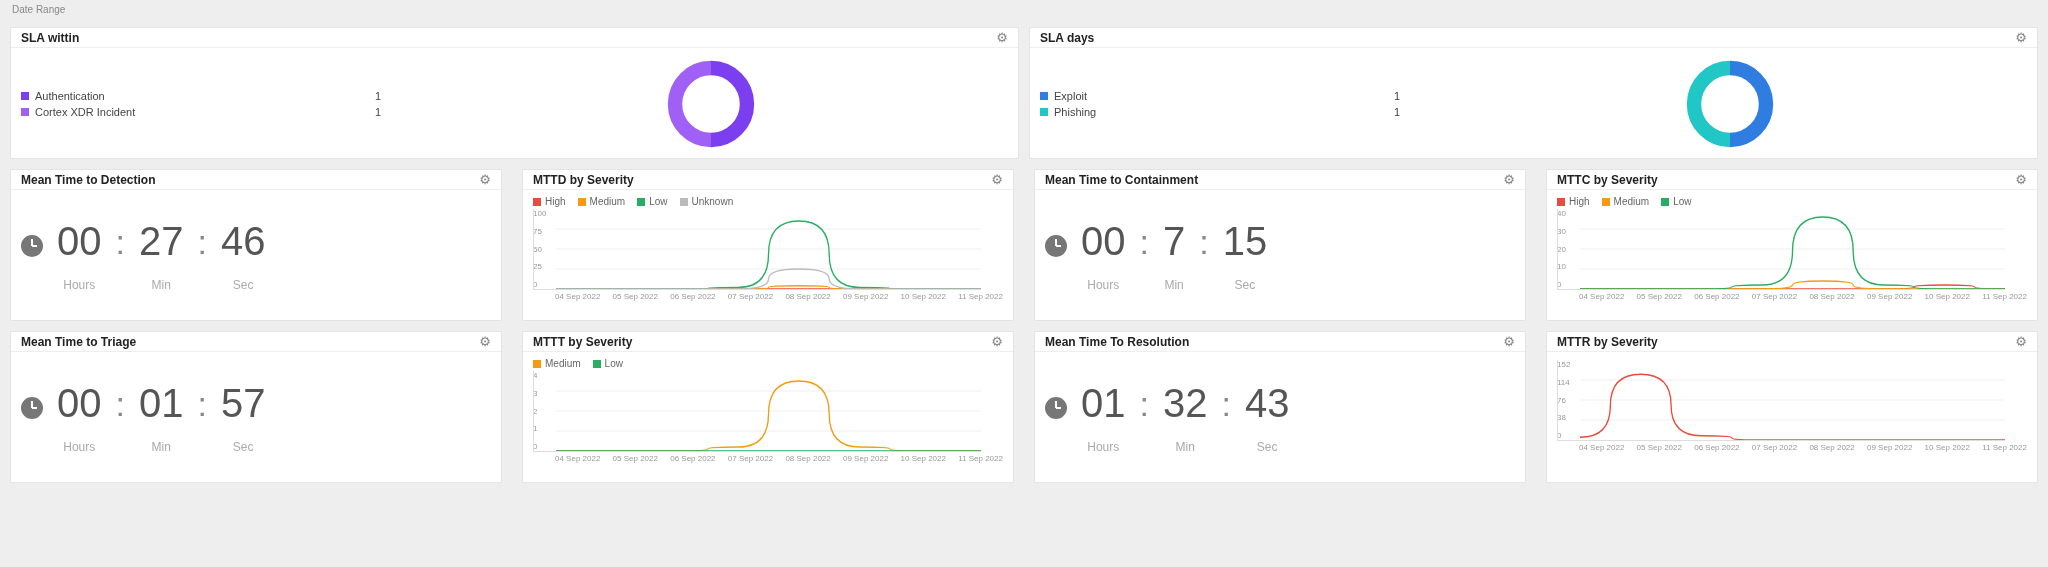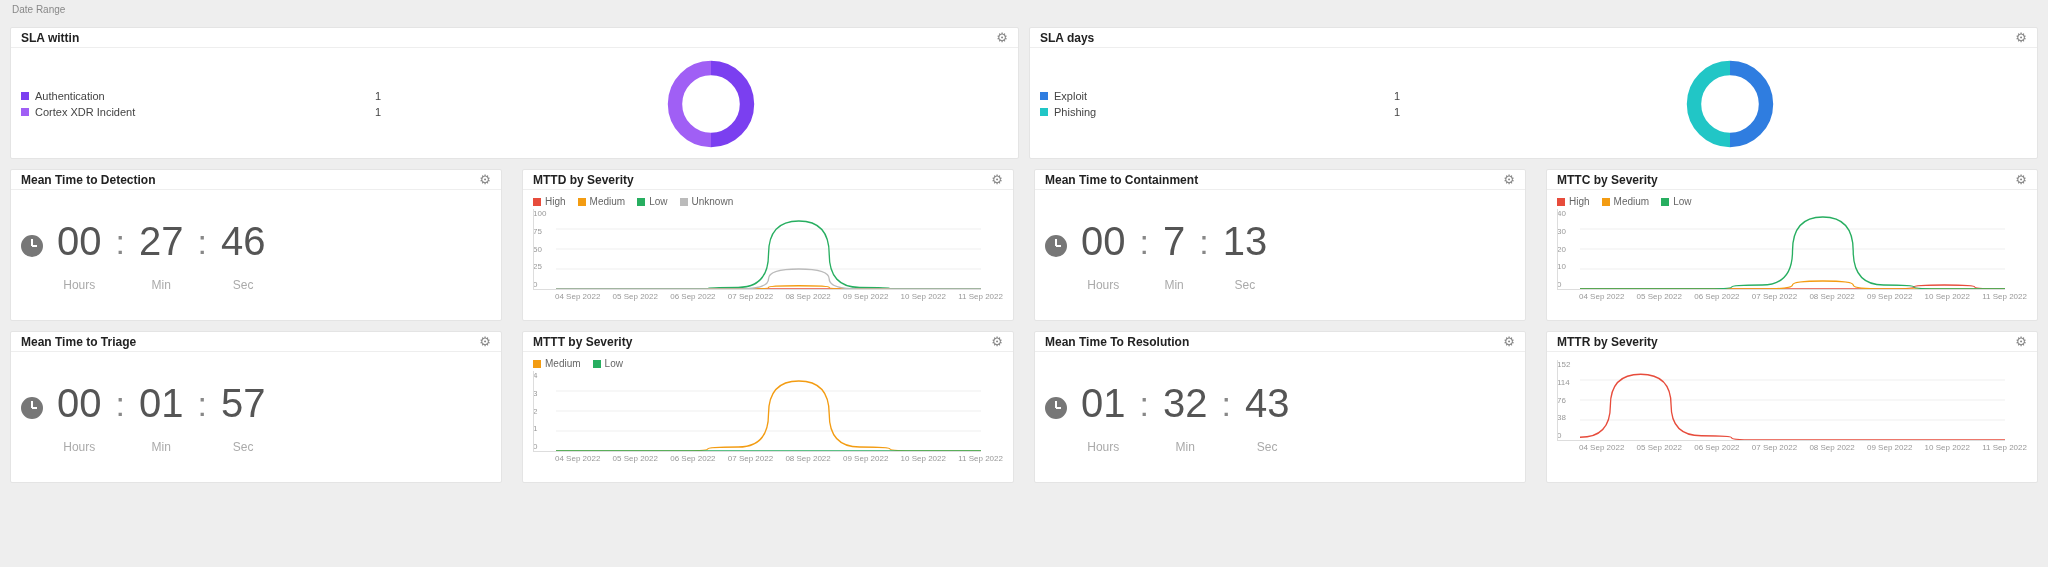--- a/index.html
+++ b/index.html
@@ -272,21 +272,21 @@
             <div class="tnum">00</div>
             <div class="tlbl">Hours</div>
           </div>
         <div class="tsep">:</div>
         <div class="tgroup">
             <div class="tnum">7</div>
             <div class="tlbl">Min</div>
           </div>
         <div class="tsep">:</div>
         <div class="tgroup">
-            <div class="tnum">13</div>
+            <div class="tnum">15</div>
             <div class="tlbl">Sec</div>
           </div>
       </div>
     </div>
   </div>
 
   <div class="card">
     <div class="card-h">
       <span class="card-title">MTTC by Severity</span>
       <span class="gear">⚙</span>

